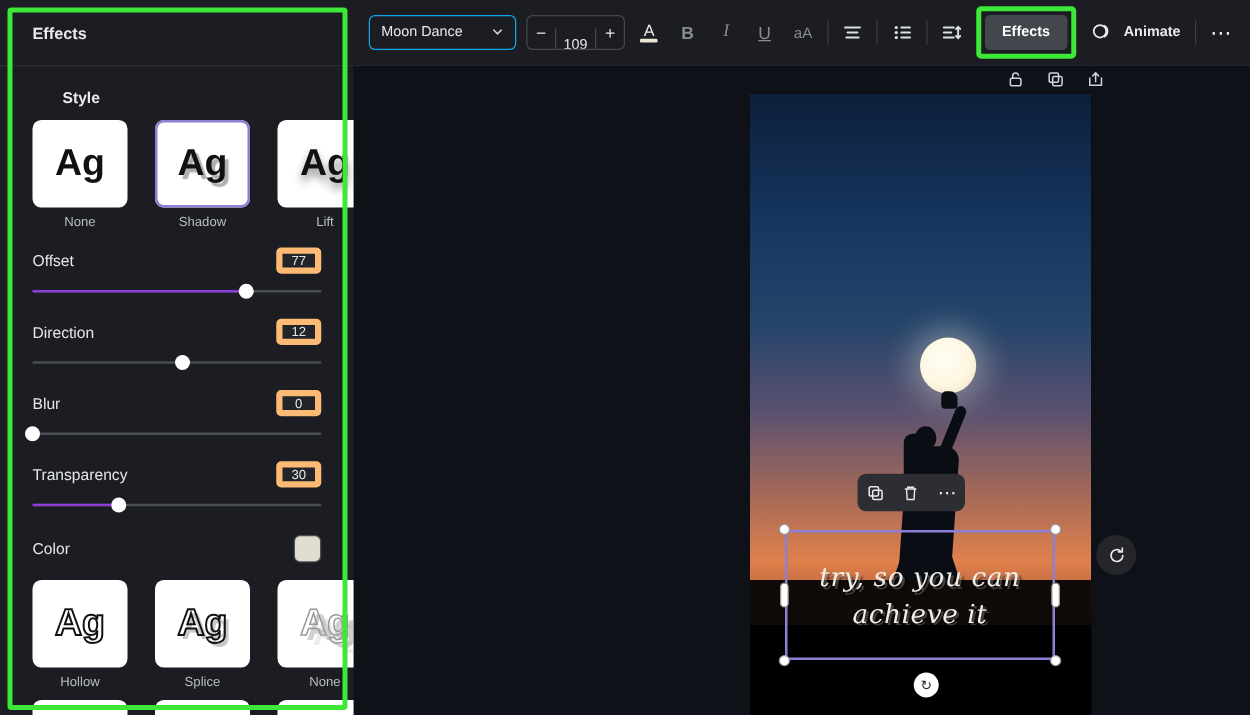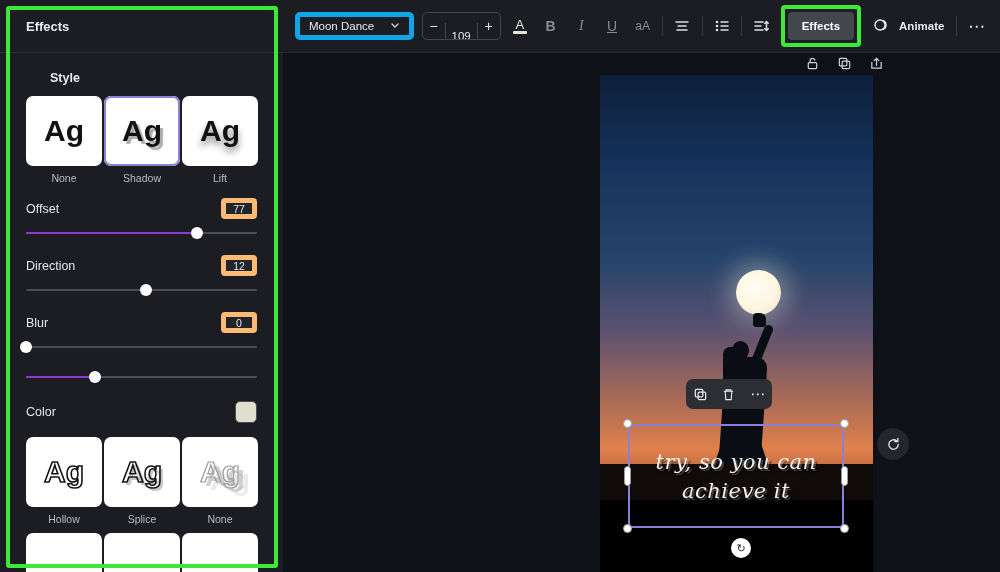--- a/index.html
+++ b/index.html
@@ -21,21 +21,21 @@
     border: 4px solid #3ce838; border-radius: 3px; pointer-events: none; z-index: 40;
   }
   .panel-head {
     height: 53px; display: flex; align-items: center; padding-left: 26px;
     border-bottom: 1px solid #2a2d33;
   }
   .panel-head-title { color: #e9eaec; font-size: 13px; font-weight: 600; }
   .panel-body { padding: 0 26px; position: relative; }
   .sec-label { color: #e9eaec; font-size: 12.5px; font-weight: 600; margin-top: 18px; margin-left: 24px; }
 
-  .style-grid { display: flex; gap: 2px; margin-top: 11px; }
+  .style-grid { display: flex; gap: 22px; margin-top: 11px; }
   .style-cell { width: 76px; }
   .thumb {
     width: 76px; height: 70px; border-radius: 7px; background: #ffffff;
     display: flex; align-items: center; justify-content: center;
     position: relative; overflow: hidden;
   }
   .thumb.sel { outline: 2px solid #8b7fd6; outline-offset: -2px; }
   .ag { font-family: "Liberation Sans", sans-serif; font-weight: 700; font-size: 30px; color: #111; line-height: 1; }
   .ag.shadow { text-shadow: 3px 3px 1px rgba(0,0,0,0.32); }
   .ag.lift { text-shadow: 0px 5px 7px rgba(0,0,0,0.45); }
@@ -60,21 +60,21 @@
   .color-row { display: flex; align-items: center; justify-content: space-between; margin-top: 16px; }
   .swatch { width: 22px; height: 22px; border-radius: 5px; border: 1px solid #4a4d54; }
 
   
   .toolbar {
     position: absolute; left: 283px; top: 0; right: 0; height: 53px;
     background: #1b1d22; display: flex; align-items: center; gap: 8px;
     padding: 0 12px; border-bottom: 1px solid #23262b;
   }
   .font-select {
-    width: 132px; height: 28px; border: 5px solid #0ea5e9; border-radius: 5px;
+    width: 132px; height: 28px; border: 1px solid #0ea5e9; border-radius: 5px;
     background: #1b1d22; color: #e9eaec; font-size: 11.5px;
     display: flex; align-items: center; justify-content: space-between; padding: 0 9px;
   }
   .stepper {
     display: flex; align-items: center; height: 28px;
     border: 1px solid #44474e; border-radius: 5px; overflow: hidden;
   }
   .step-btn { width: 25px; height: 26px; display: flex; align-items: center; justify-content: center;
               color: #e0e2e5; font-size: 14px; }
   .step-val { width: 38px; text-align: center; color: #e9eaec; font-size: 11.5px;
@@ -213,20 +213,24 @@
           <span class="ctrl-name">Blur</span>
           <span class="num-box">0</span>
         </div>
         <div class="slider">
           <div class="track"></div>
           <div class="knob" style="left:0%"></div>
         </div>
       </div>
 
       <div class="ctrl">
+        <div class="ctrl-row">
+          <span class="ctrl-name">Transparency</span>
+          <span class="num-box">30</span>
+        </div>
         <div class="slider">
           <div class="track"></div>
           <div class="fill" style="width:30%"></div>
           <div class="knob" style="left:30%"></div>
         </div>
       </div>
 
       <div class="color-row">
         <span class="ctrl-name">Color</span>
         <span class="swatch" id="sw" style="background: rgb(223, 222, 207);"></span>

